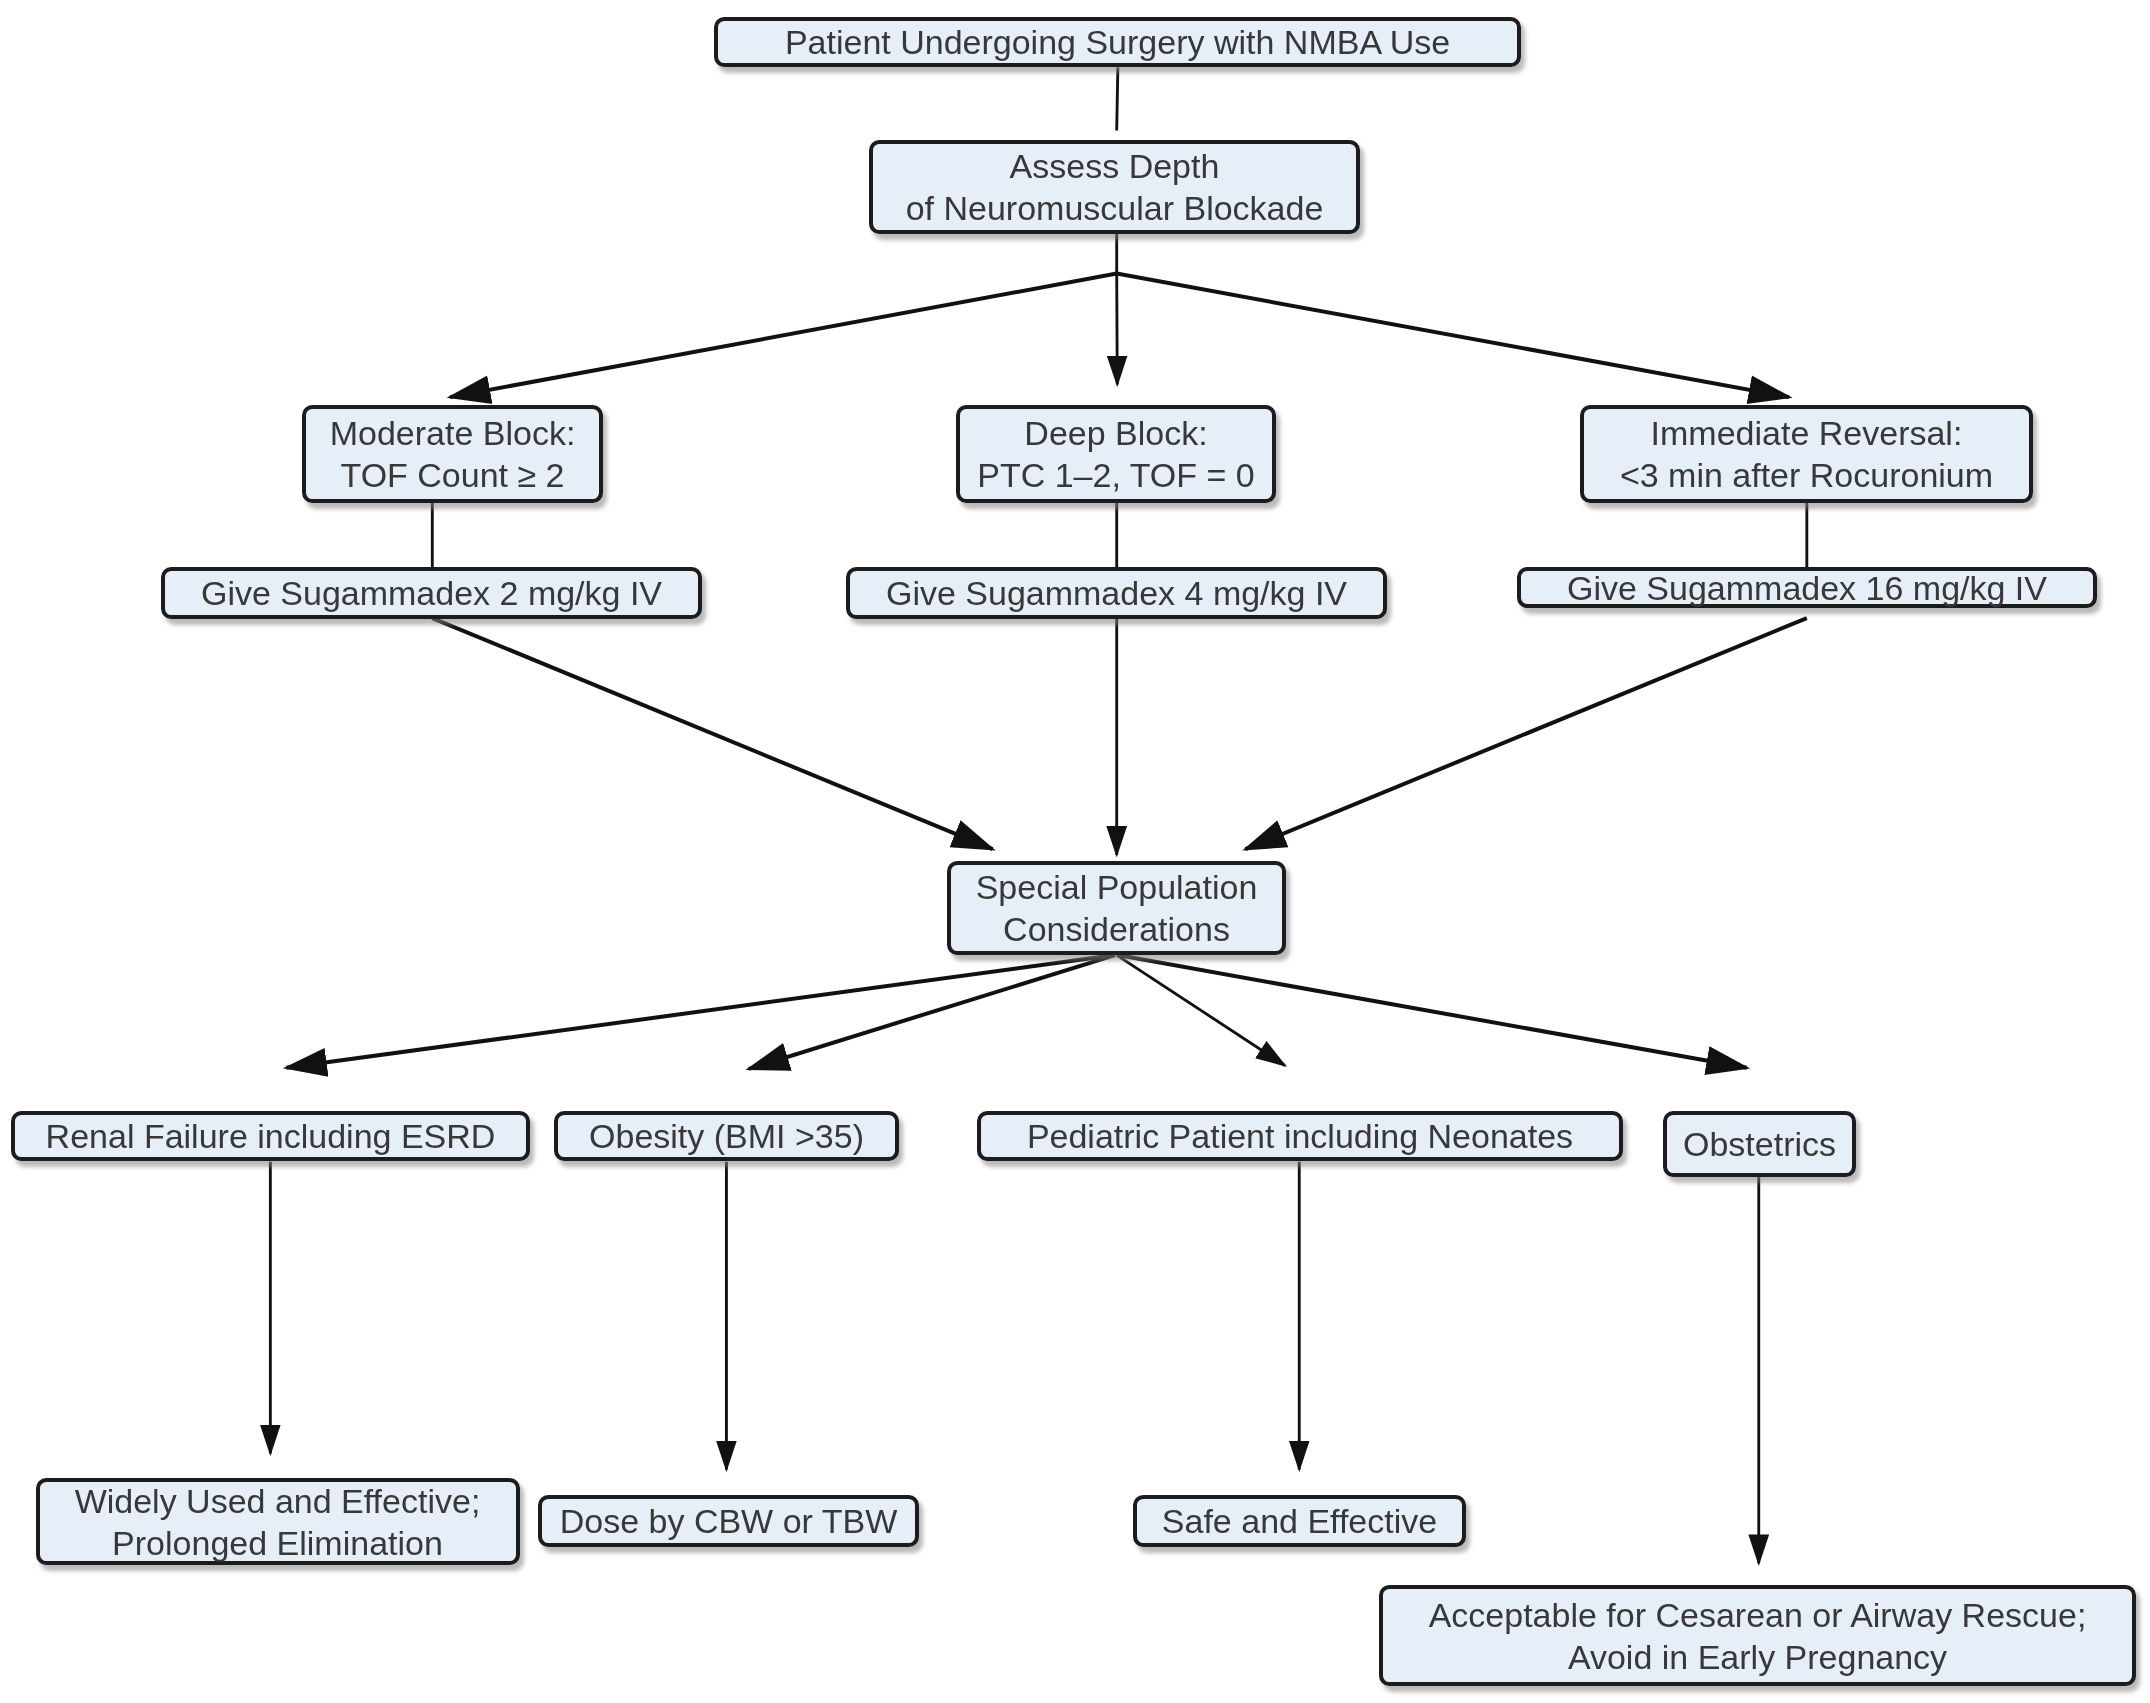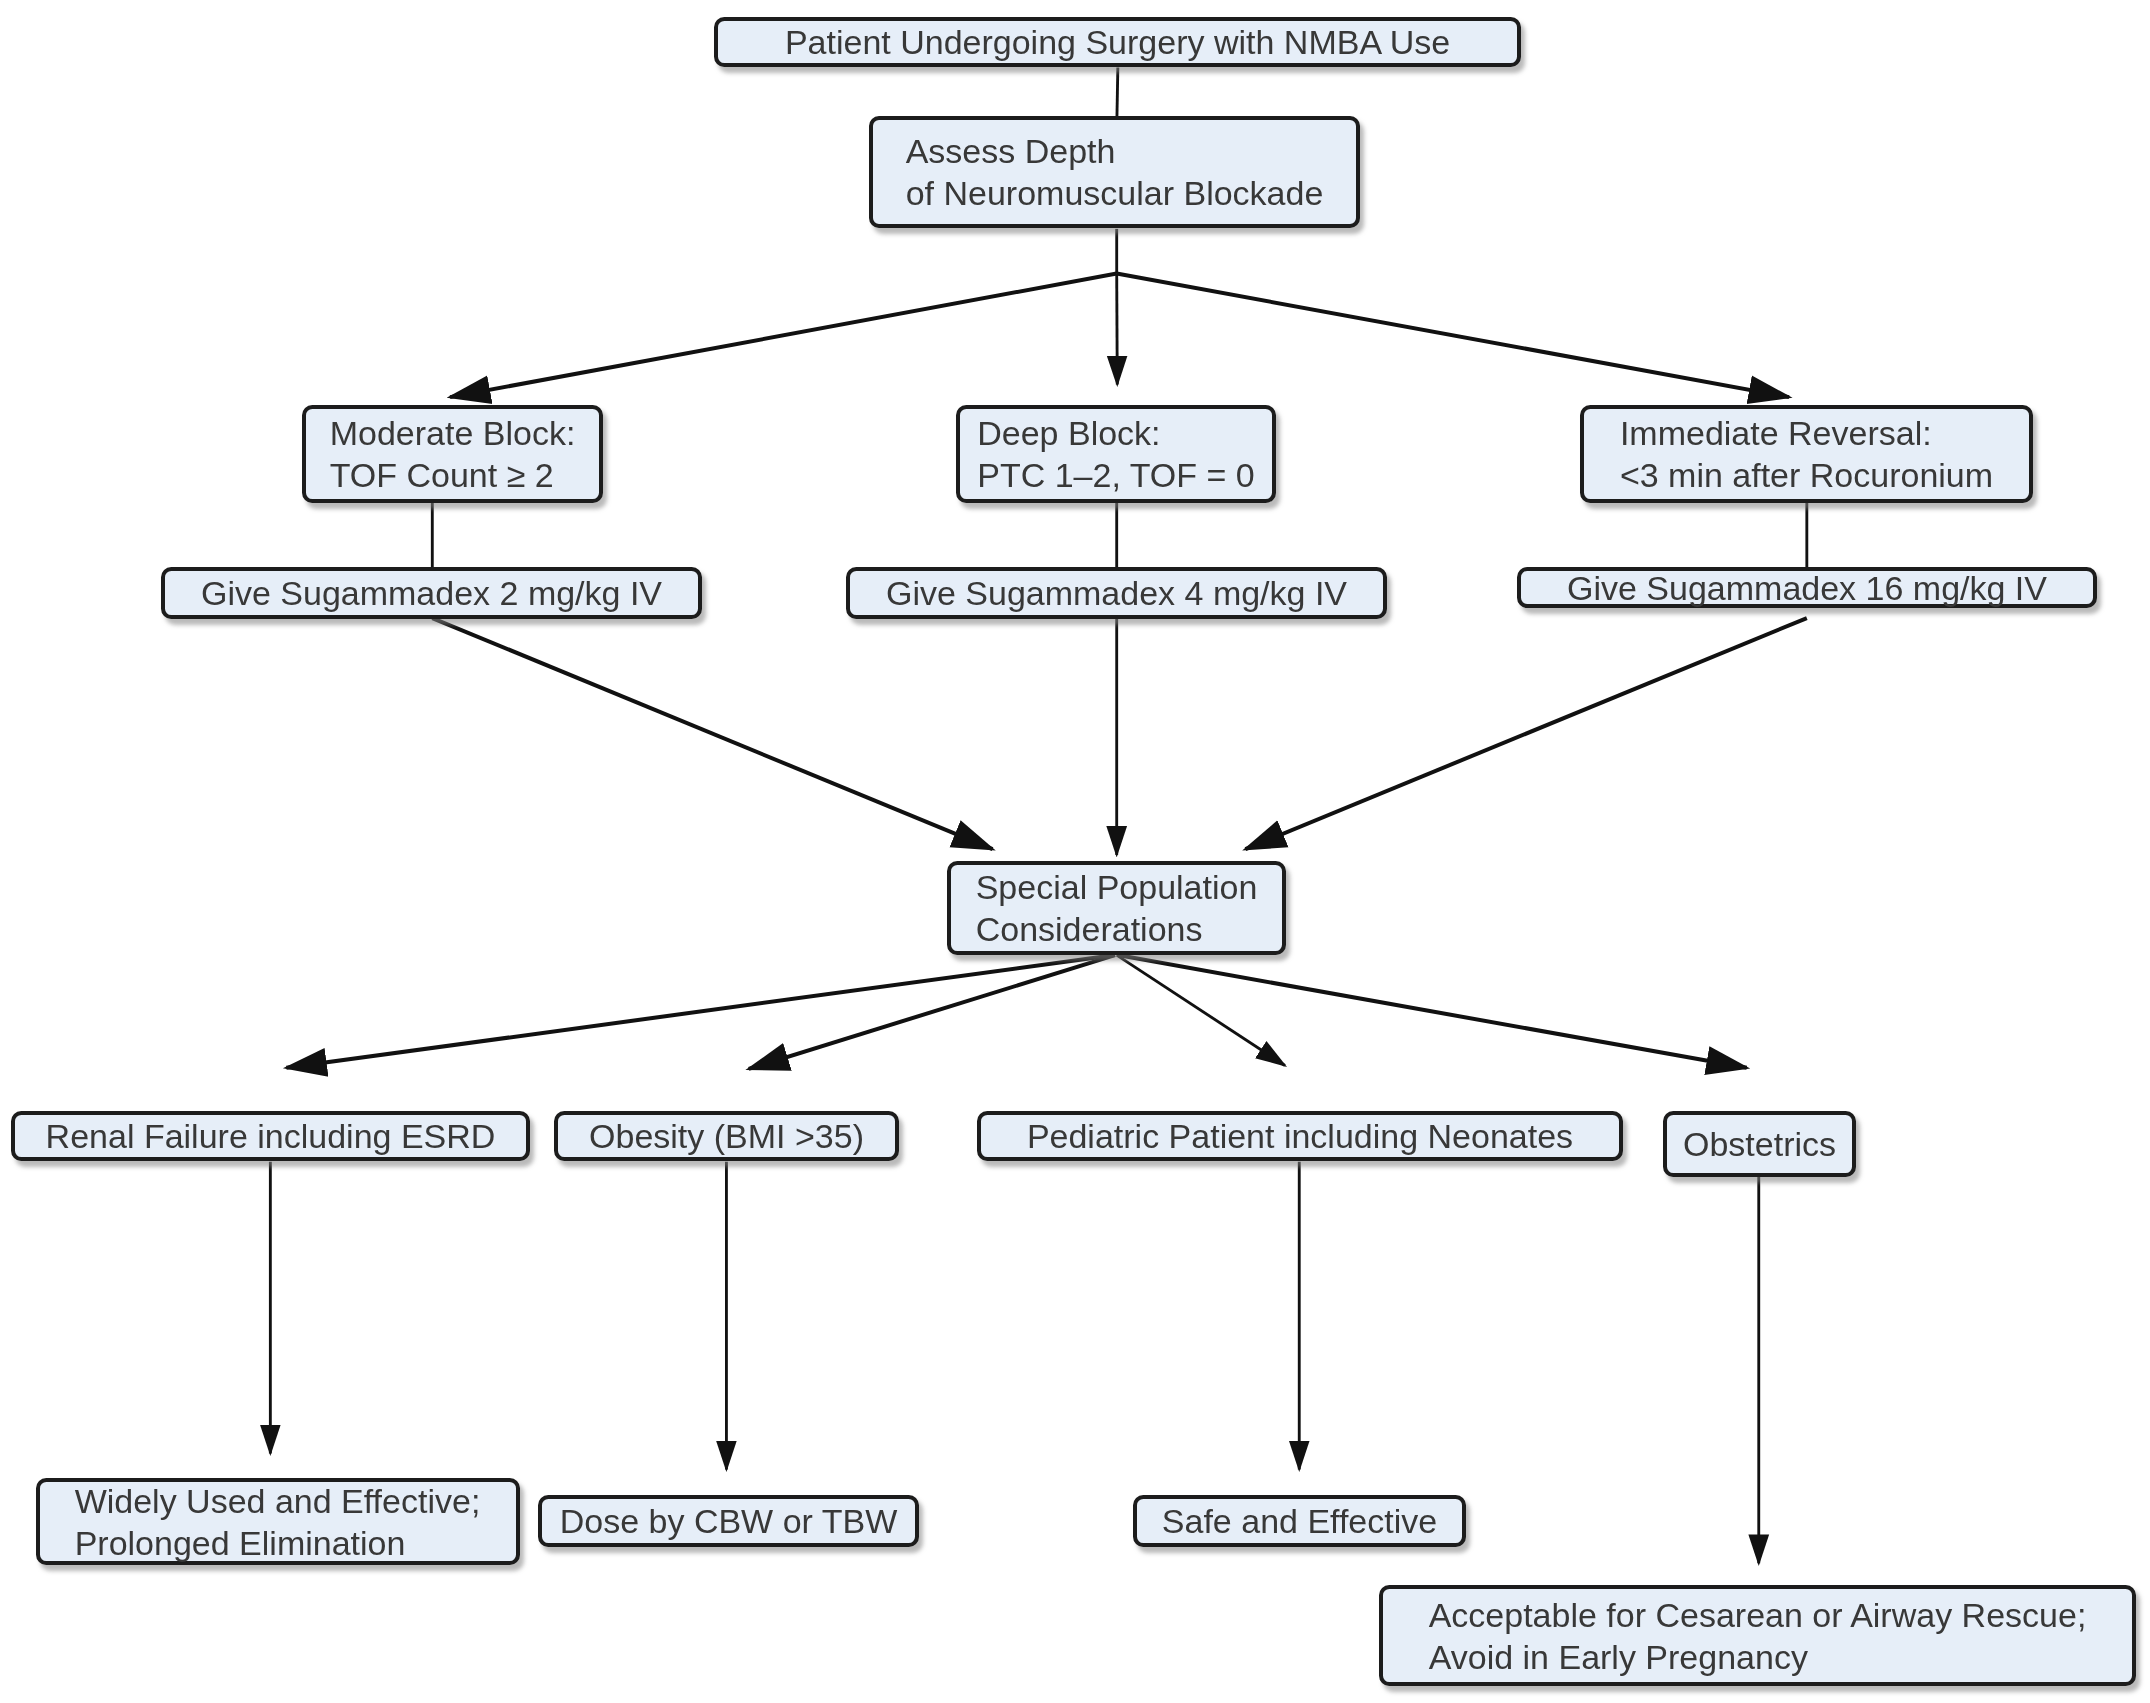--- a/index.html
+++ b/index.html
@@ -29,20 +29,21 @@
     position: absolute;
     z-index: 2;
     box-sizing: border-box;
     background: #e6eef8;
     border: 4px solid #1c1c1c;
     border-radius: 10.3px;
     box-shadow: 4px 5.2px 4px rgba(130,130,130,0.55);
     display: flex;
     align-items: center;
     justify-content: center;
+    text-align: center;
   }
   .node .label {
     display: block;
     white-space: pre-line;
     font-size: 34px;
     line-height: 42px;
     color: #383838;
     letter-spacing: 0px;
   }
 </style>
@@ -82,21 +83,21 @@
       <line x1="1269" y1="2030" x2="1269" y2="2568" stroke-width="5" marker-end="url(#ah)"></line>
       <line x1="2270" y1="2030" x2="2270" y2="2568" stroke-width="5" marker-end="url(#ah)"></line>
       <line x1="3073" y1="2030" x2="3073" y2="2732" stroke-width="5" marker-end="url(#ah)"></line>
     </g>
   </svg>
 
   <div class="node" style="left:714px; top:17px; width:807px; height:50px;">
     <span class="label">Patient Undergoing Surgery with NMBA Use</span>
   </div>
 
-  <div class="node" style="left:869px; top:116px; width:491px; height:112px;border-radius:10px;">
+  <div class="node" style="left:869px; top:140px; width:491px; height:94px;">
     <span class="label">Assess Depth
 of Neuromuscular Blockade</span>
   </div>
 
   <div class="node" style="left:282px; top:405px; width:301px; height:98px;margin-left:20px;">
     <span class="label">Moderate Block:
 TOF Count ≥ 2</span>
   </div>
 
   <div class="node" style="left:956px; top:405px; width:320px; height:98px;">

